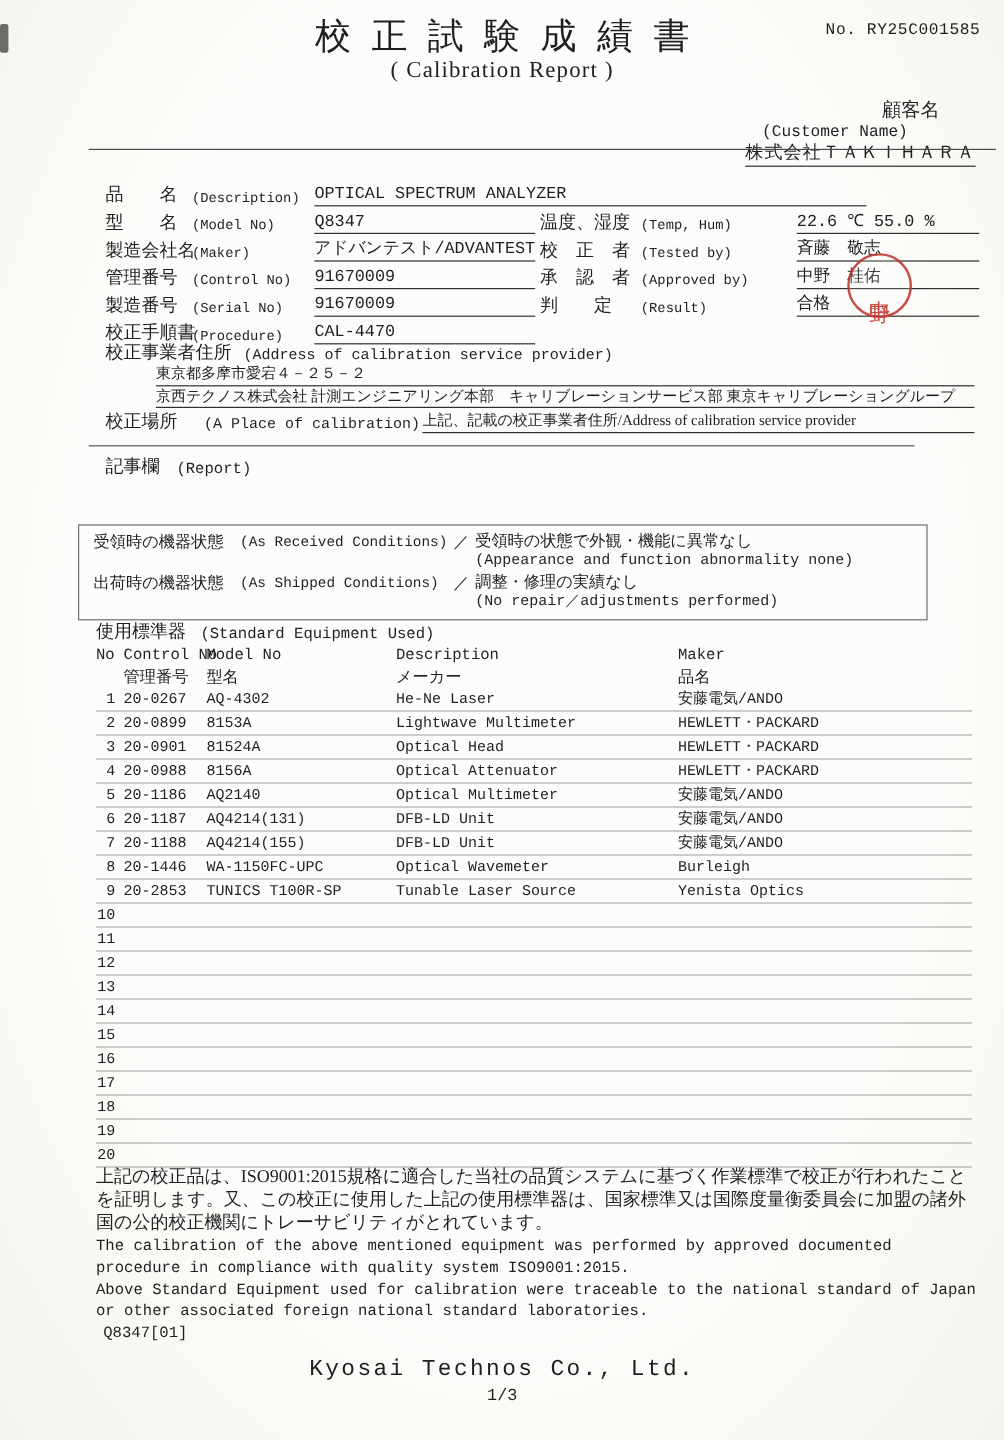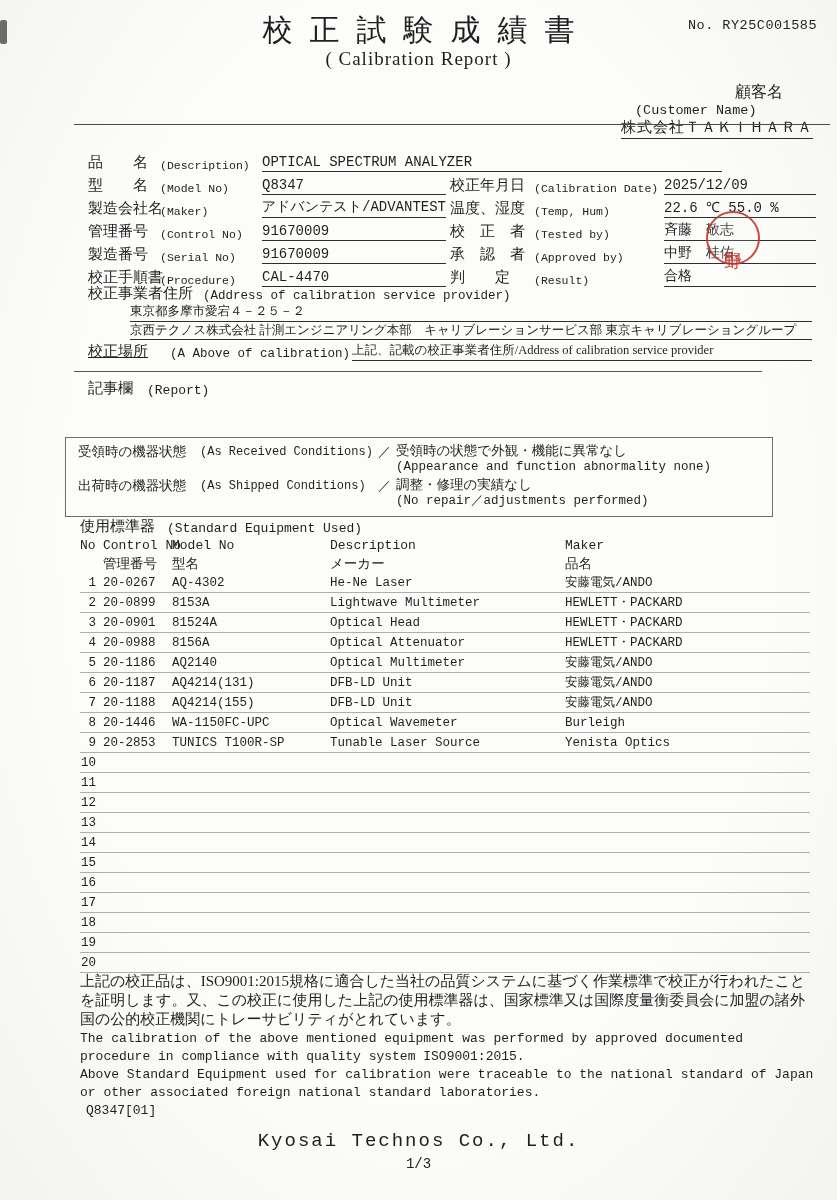--- a/index.html
+++ b/index.html
@@ -48,21 +48,21 @@
            writing-mode:vertical-rl; text-orientation:upright; font-size:18px; letter-spacing:2px;
            opacity:.9; background:rgba(255,255,255,.15); }
 
   
   .addr { position:absolute; top:284px; left:88px; width:724px; }
   .addr-head { display:flex; align-items:flex-end; height:19px; }
   .addr-head .jl { font-size:15px; margin-right:10px; }
   .addr-head .el { font-size:12.5px; }
   .addr-line { margin-left:42px; border-bottom:1px solid #2e2e2e; font-size:12.5px; height:17.5px; line-height:17.5px; white-space:nowrap; }
   .place-row { display:flex; align-items:flex-end; height:20px; margin-top:1px; }
-  .place-row .jl { font-size:15px; width:82px;text-decoration:underline; }
+  .place-row .jl { font-size:15px; width:82px; }
   .place-row .el { font-size:12.5px; width:182px; }
   .place-row .val { flex:1; font-size:12.5px; border-bottom:1px solid #2e2e2e; padding-bottom:1px; white-space:nowrap; }
 
   .hr { position:absolute; top:371px; left:74px; width:688px; border-top:1.2px solid #555; }
   .report-label { position:absolute; top:379px; left:88px; display:flex; align-items:flex-end; }
   .report-label .jl { font-size:15px; margin-right:14px; }
   .report-label .el { font-size:13px; }
 
   
   .cond-box { position:absolute; top:437px; left:65px; width:708px; height:80px; border:1px solid #6e6e6e;
@@ -148,25 +148,20 @@
           </div>
 
           <div class="frow">
             <span class="jl">校正手順書</span>
             <span class="el">(Procedure)</span>
             <span class="val">CAL-4470</span>
           </div>
         </div>
       <div class="col-r">
 
-          <div class="frow">
-            <span class="jl">校正年月日</span>
-            <span class="el">(Calibration Date)</span>
-            <span class="val">2025/12/09</span>
-          </div>
 
           <div class="frow">
             <span class="jl">温度、湿度</span>
             <span class="el">(Temp, Hum)</span>
             <span class="val">22.6 ℃  55.0 %</span>
           </div>
 
           <div class="frow">
             <span class="jl">校　正　者</span>
             <span class="el">(Tested by)</span>
@@ -191,21 +186,21 @@
 
   <div class="addr">
     <div class="addr-head">
       <span class="jl">校正事業者住所</span>
       <span class="el lat">(Address of calibration service provider)</span>
     </div>
     <div class="addr-line jpf">東京都多摩市愛宕４－２５－２</div>
     <div class="addr-line jpf">京西テクノス株式会社 計測エンジニアリング本部　キャリブレーションサービス部 東京キャリブレーショングループ</div>
     <div class="place-row">
       <span class="jl">校正場所</span>
-      <span class="el lat">(A Above of calibration)</span>
+      <span class="el lat">(A Place of calibration)</span>
       <span class="val jpf">上記、記載の校正事業者住所/Address of calibration service provider</span>
     </div>
   </div>
 
   <div class="hr"></div>
 
   <div class="report-label">
     <span class="jl">記事欄</span>
     <span class="el lat">(Report)</span>
   </div>

